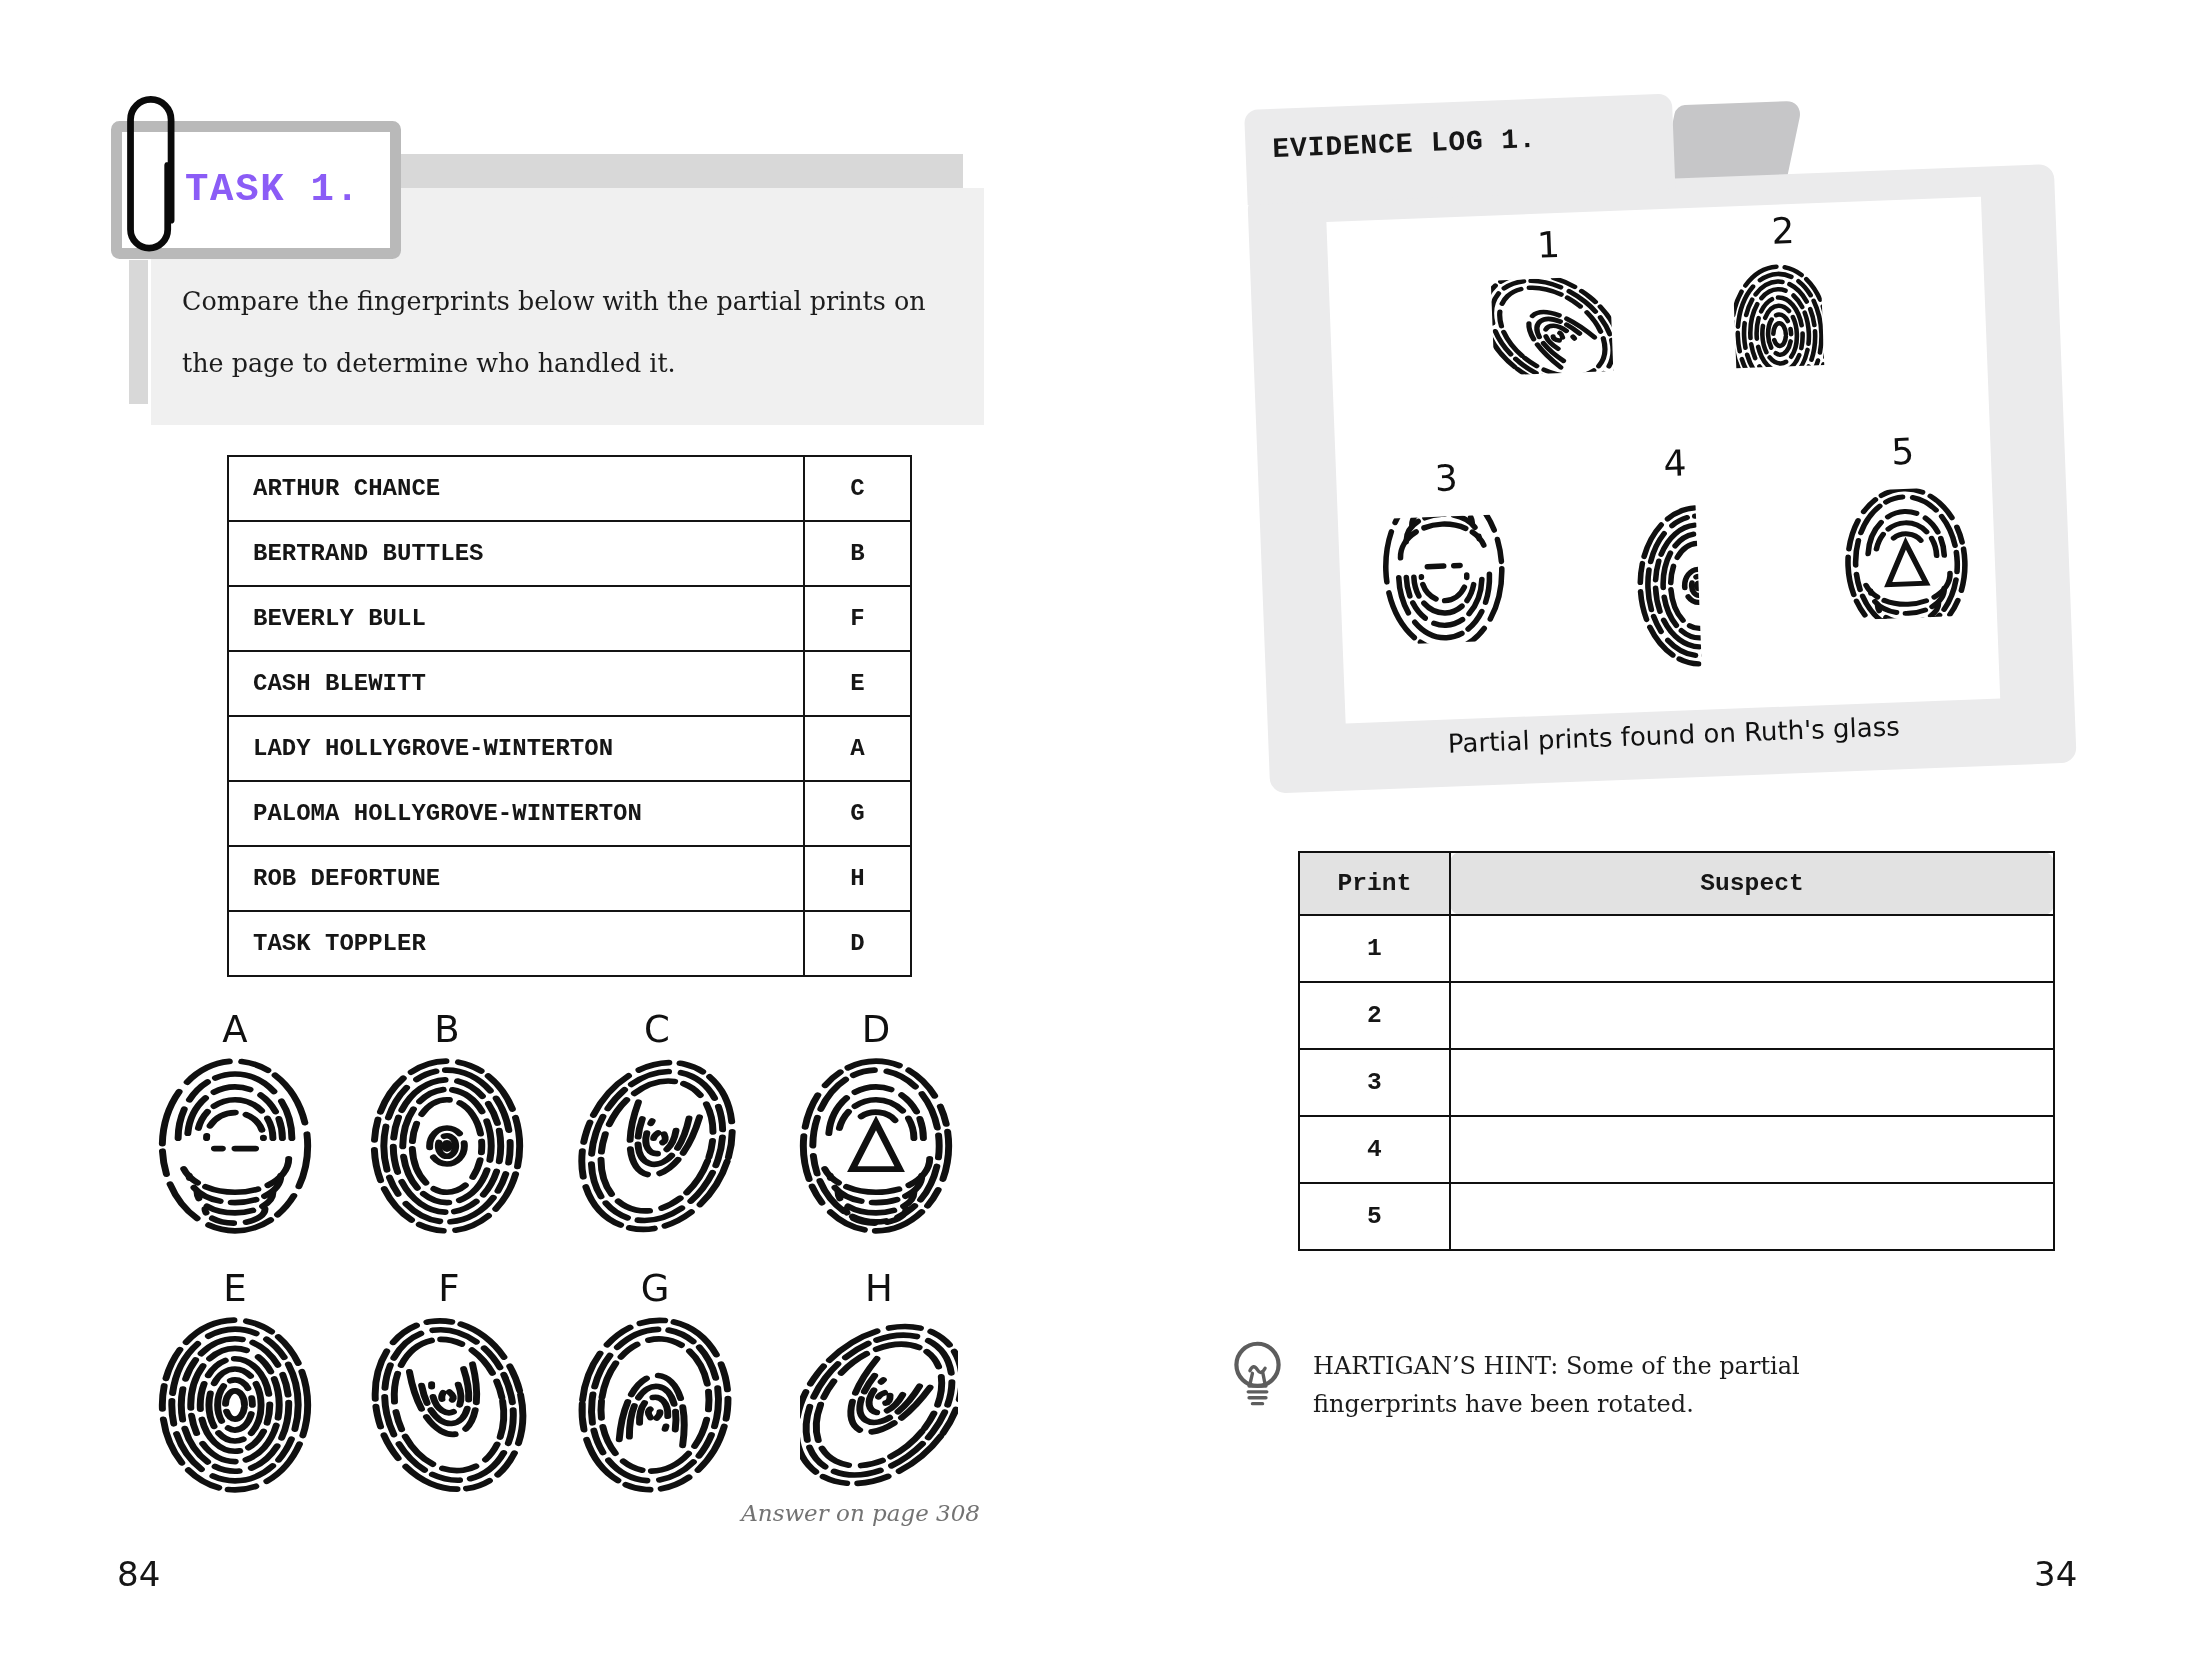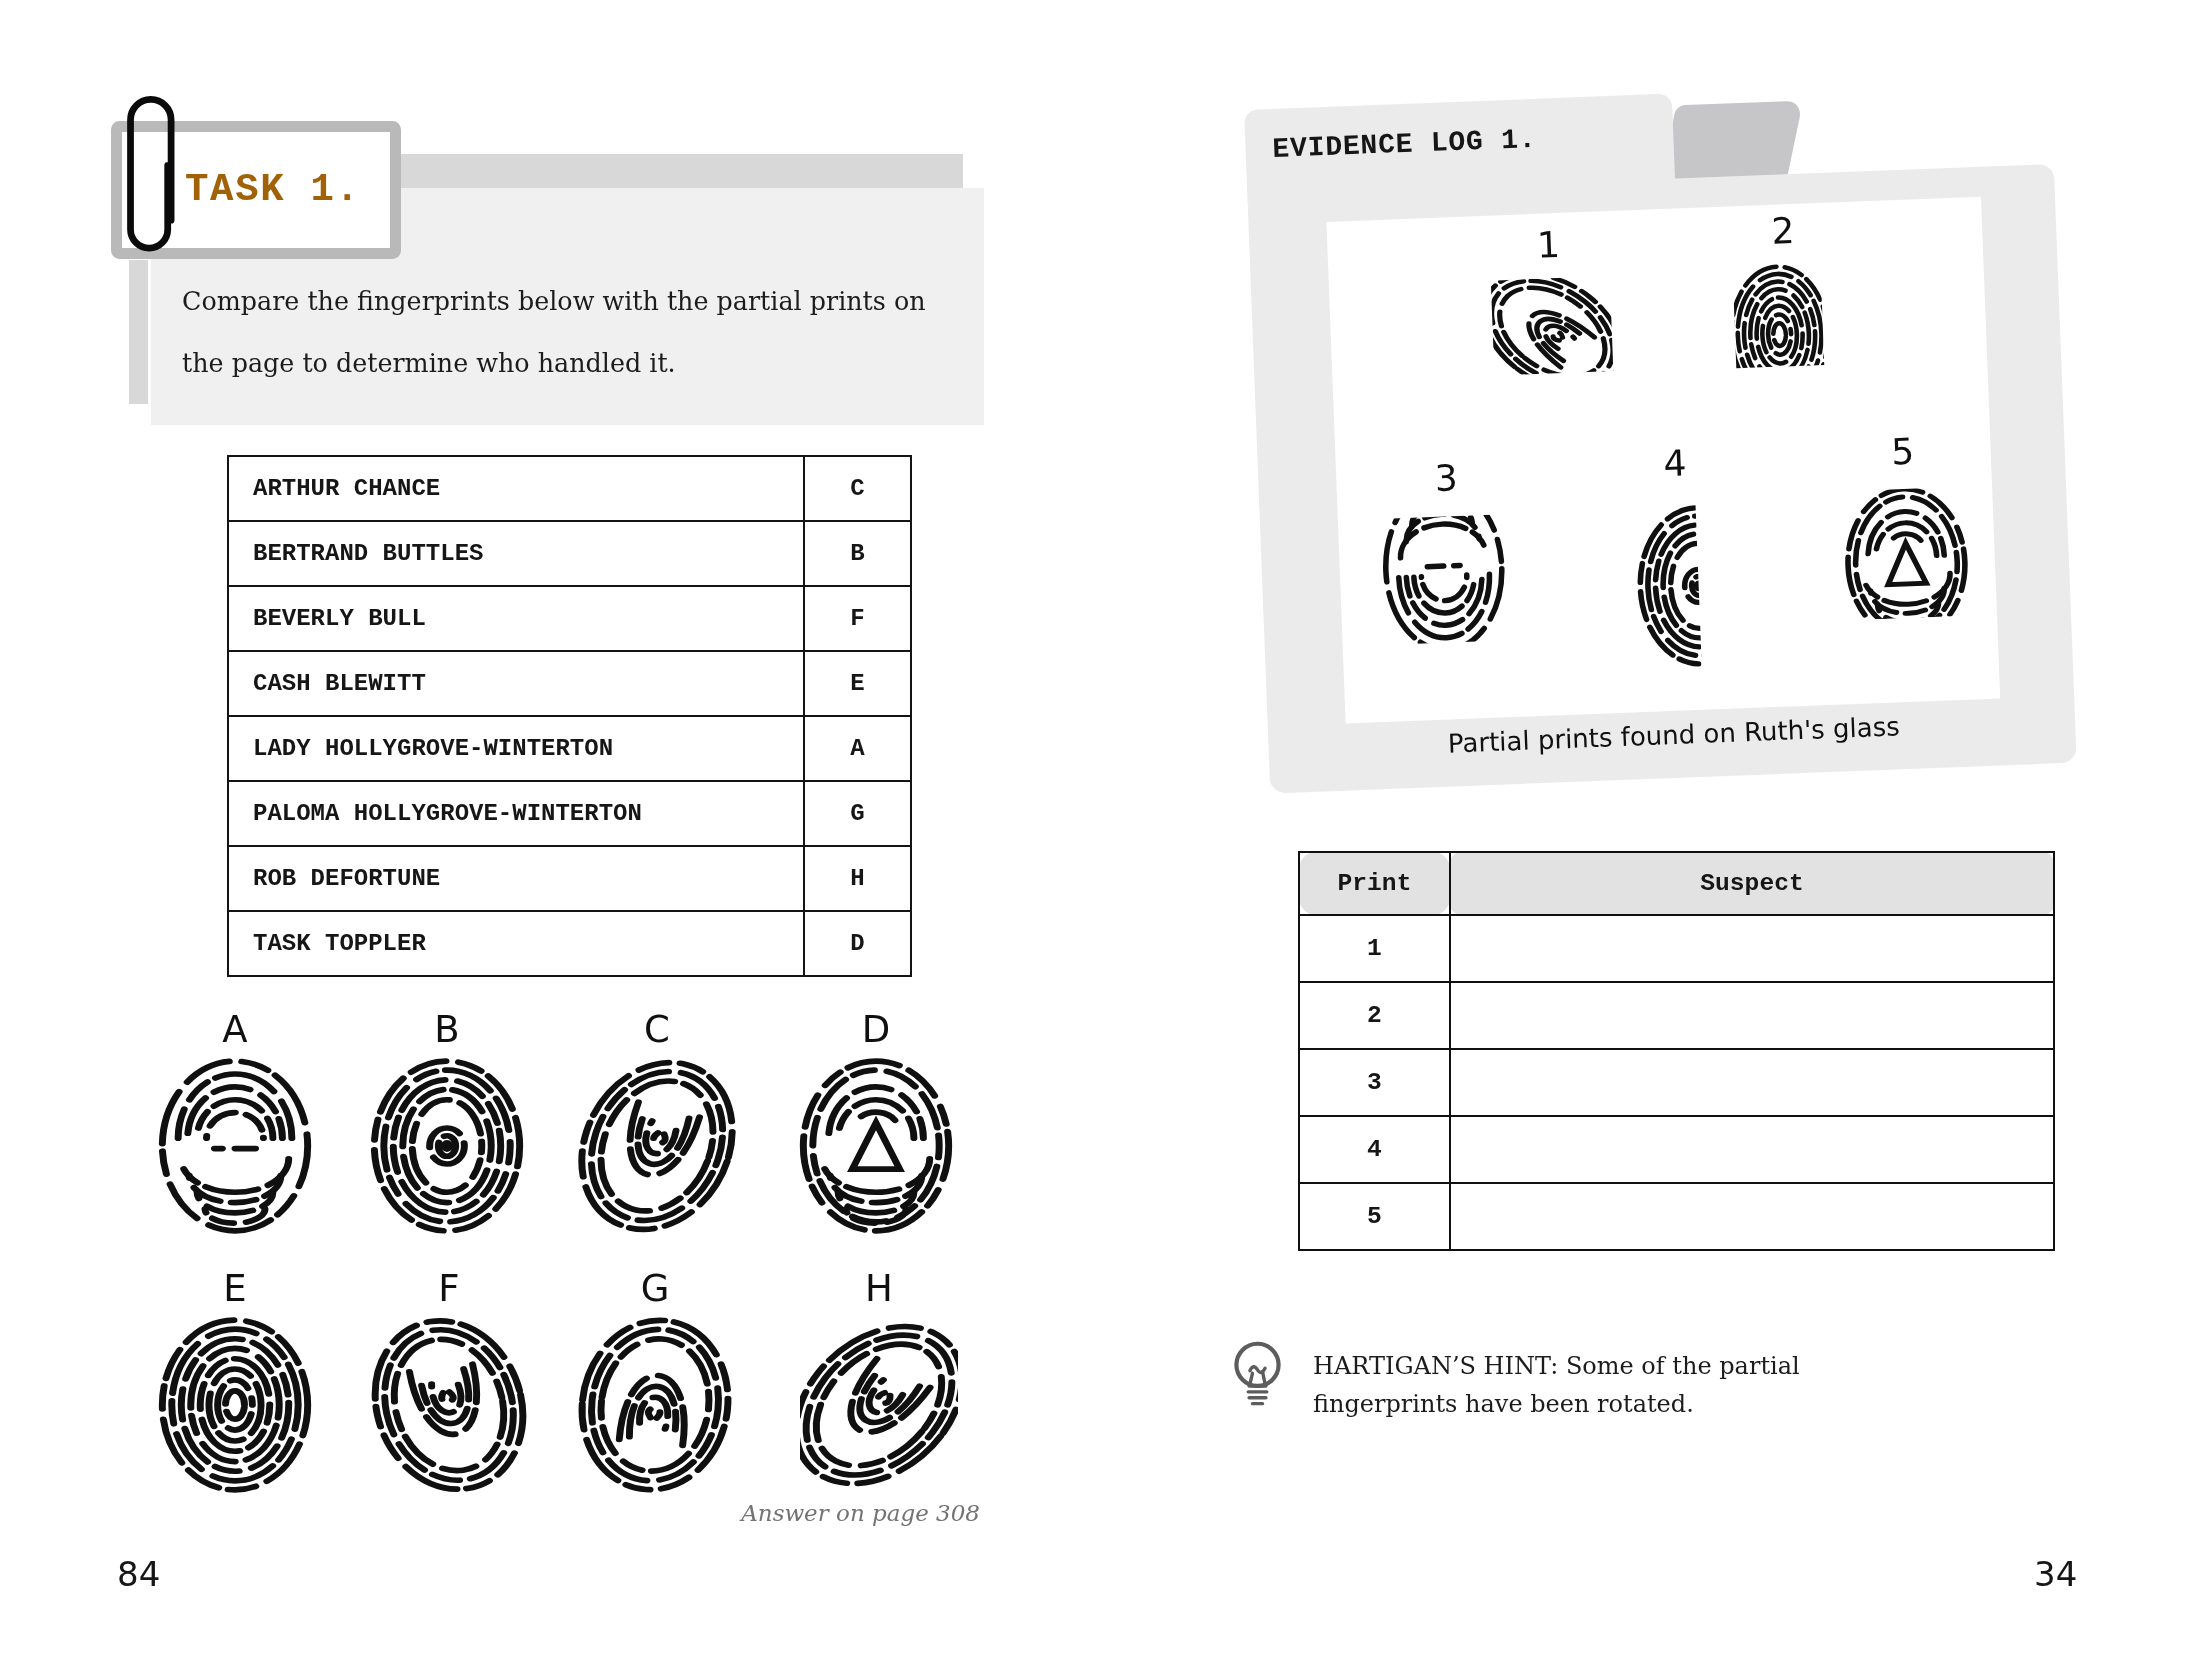--- a/index.html
+++ b/index.html
@@ -11,21 +11,21 @@
   .hand{font-family:"DejaVu Sans",sans-serif;color:#101010;}
 
   
   .strip-top{left:119px;top:154px;width:844px;height:34px;background:#d8d8d8;}
   .panel{left:151px;top:188px;width:833px;height:237px;background:#f0f0f0;}
   .bar-left{left:129px;top:260px;width:18.7px;height:144px;background:#d8d8d8;}
 
   .task-box{left:111px;top:121px;width:290px;height:138px;box-sizing:border-box;
             background:#ffffff;border:11px solid #b9b9b9;border-radius:8.5px;
             display:flex;align-items:center;z-index:2;}
-  .task-box span{padding-left:63px;font-size:39px;letter-spacing:1.7px;color:#a16207;}
+  .task-box span{padding-left:63px;font-size:39px;letter-spacing:1.7px;color:#8b5cf6;}
 
   .instructions{left:182px;top:270px;width:797px;font-size:25.4px;line-height:62px;}
 
   .stable{left:227px;top:455px;border-collapse:collapse;z-index:1;border-radius:10px;}
   .stable td{border:2.1px solid #141414;height:63px;font-size:24px;padding:0;}
   .stable td.nm{width:550px;padding-left:24px;}
   .stable td.lt{width:105px;text-align:center;}
 
   .fp{width:190px;text-align:center;}
   .fp-label{font-size:37px;height:49px;line-height:49px;}
@@ -47,21 +47,21 @@
                border-radius:15.3px;z-index:2;}
   .folder-white{left:78px;top:115px;width:655px;height:502px;background:#ffffff;z-index:4;}
   .pp-label{z-index:5;text-align:center;font-size:36px;}
   .ppsvg{position:absolute;z-index:5;}
   .caption{left:78px;top:626px;width:655px;text-align:center;font-size:26px;z-index:5;}
 
   .ltable{left:1298px;top:851px;border-collapse:collapse;}
   .ltable td,.ltable th{border:2.5px solid #101010;padding:0;font-size:24.6px;}
   .ltable th{height:61px;background:#e2e2e2;}
   .ltable td{height:65px;}
-  .ltable .c1{width:149px;text-align:center;border-radius:17px;}
+  .ltable .c1{width:149px;text-align:center;}
   .ltable .c2{width:602px;border-radius:11px;}
 
   .hint-text{left:1313px;top:1347px;width:577px;font-size:24px;line-height:38px;}
 </style>
 </head>
 <body>
 
 <div>
   <div class="abs strip-top"></div>
   <div class="abs panel"></div>

